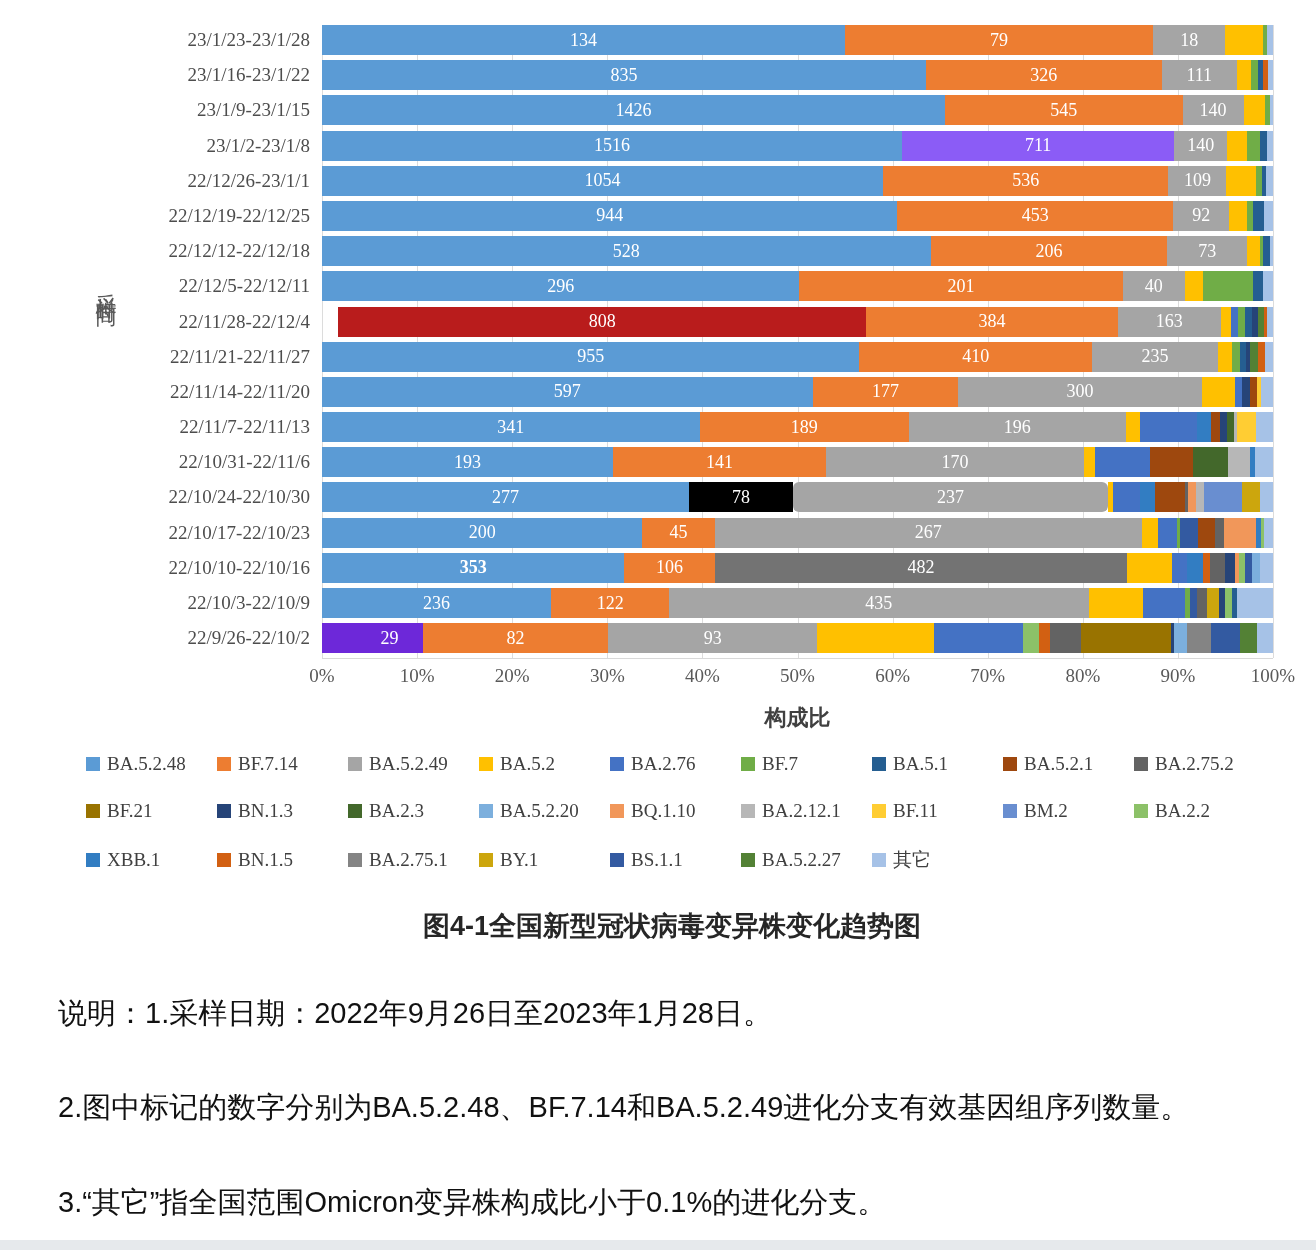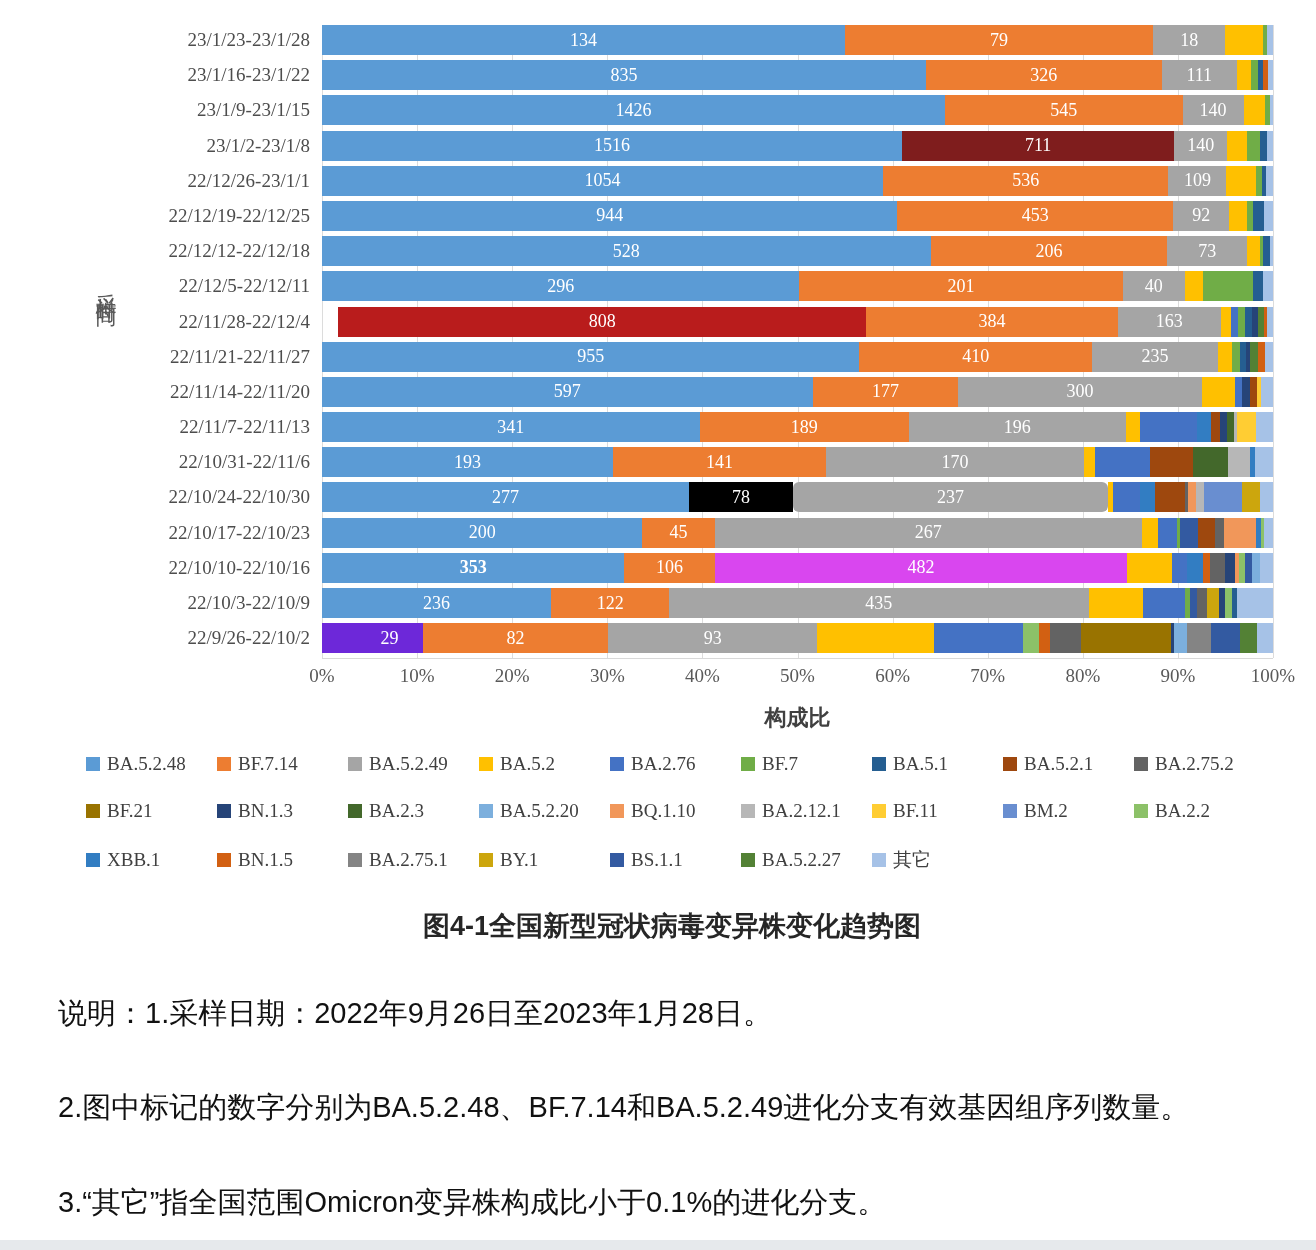--- a/index.html
+++ b/index.html
@@ -106,21 +106,21 @@
             </div>
             <div class="seg" style="width: 2.3%; background: rgb(255, 192, 0);"></div>
             <div class="seg" style="width: 0.5%; background: rgb(112, 173, 71);"></div>
             <div class="seg" style="width: 0.3%; background: rgb(166, 194, 231);"></div>
           </div>
           <div class="row">
             <div class="row-label">23/1/2-23/1/8</div>
             <div class="seg" style="width: 61%; background: rgb(91, 155, 213);">
               <span>1516</span>
             </div>
-            <div class="seg" style="width: 28.6%; background: #7f1d1d;">
+            <div class="seg" style="width: 28.6%; background: #8b5cf6;">
               <span>711</span>
             </div>
             <div class="seg" style="width: 5.6%; background: rgb(165, 165, 165);">
               <span>140</span>
             </div>
             <div class="seg" style="width: 2.1%; background: rgb(255, 192, 0);"></div>
             <div class="seg" style="width: 1.3%; background: rgb(112, 173, 71);"></div>
             <div class="seg" style="width: 0.8%; background: rgb(37, 94, 145);"></div>
             <div class="seg" style="width: 0.6%; background: rgb(166, 194, 231);"></div>
           </div>
@@ -330,21 +330,21 @@
             <div class="seg" style="width: 0.9%; background: rgb(166, 194, 231);"></div>
           </div>
           <div class="row">
             <div class="row-label">22/10/10-22/10/16</div>
             <div class="seg" style="width: 31.8%; background: rgb(91, 155, 213); font-weight: bold;">
               <span>353</span>
             </div>
             <div class="seg" style="width: 9.5%; background: rgb(237, 125, 49);">
               <span>106</span>
             </div>
-            <div class="seg" style="width: 43.4%; background: #d946ef;">
+            <div class="seg" style="width: 43.4%; background: #737373;">
               <span>482</span>
             </div>
             <div class="seg" style="width: 4.7%; background: rgb(255, 192, 0);"></div>
             <div class="seg" style="width: 1.6%; background: rgb(68, 114, 196);"></div>
             <div class="seg" style="width: 1.6%; background: rgb(50, 125, 194);"></div>
             <div class="seg" style="width: 0.8%; background: rgb(210, 96, 18);"></div>
             <div class="seg" style="width: 1.6%; background: rgb(99, 99, 99);"></div>
             <div class="seg" style="width: 1%; background: rgb(38, 68, 120);"></div>
             <div class="seg" style="width: 0.4%; background: rgb(241, 151, 90);"></div>
             <div class="seg" style="width: 0.7%; background: rgb(140, 193, 104);"></div>

